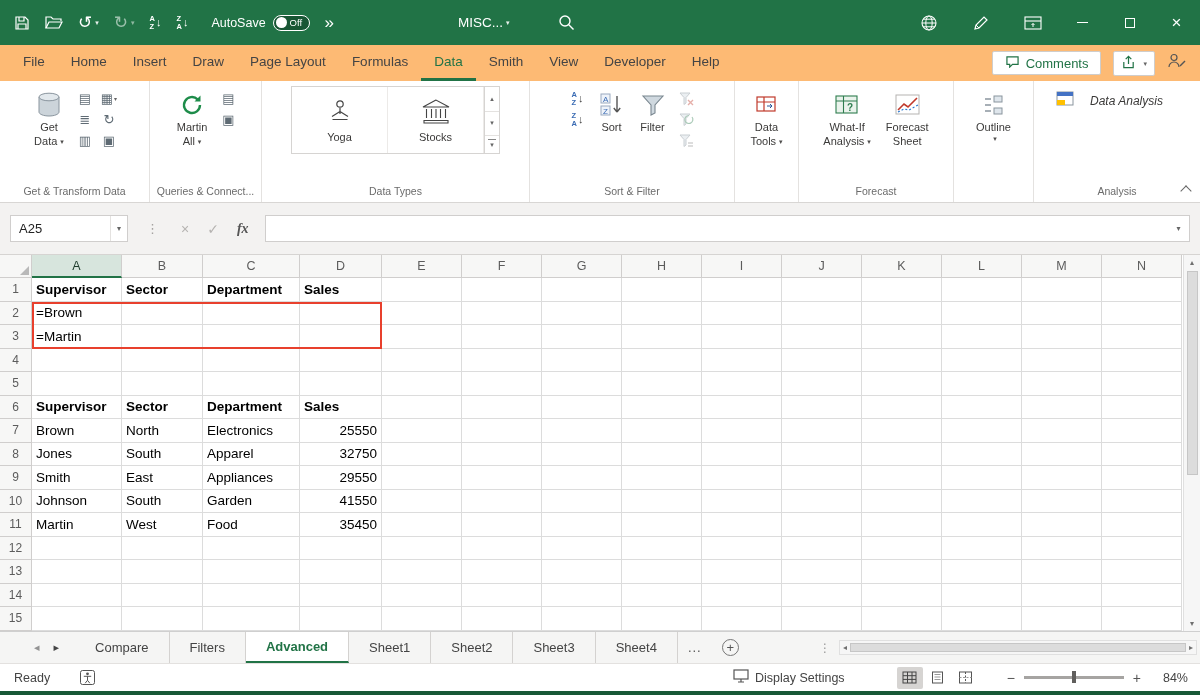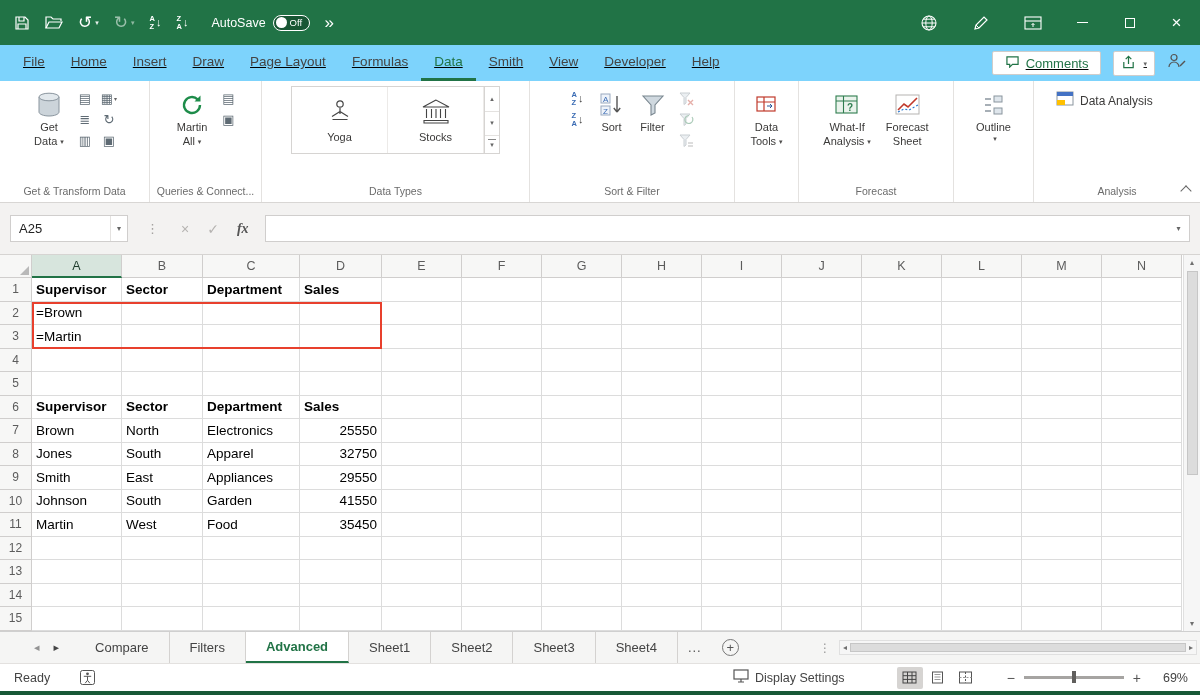--- a/index.html
+++ b/index.html
@@ -24,21 +24,21 @@
   .tb-feature { width:52px; height:45px; display:flex; align-items:center; justify-content:center; }
   .winbtn { width:47px; height:45px; display:flex; align-items:center; justify-content:center; }
   .minbar { width:11px; height:1.5px; background:#fff; }
   .maxbox { width:10px; height:10px; border:1.3px solid #fff; }
   .closex { font-size:17px; line-height:17px; color:#fff; }
   .sortmini { display:inline-flex; align-items:center; gap:1px; }
   .sm-letters { display:flex; flex-direction:column; font-size:7.5px; line-height:7.5px; font-weight:700; }
   .sm-arrow { font-size:11px; line-height:11px; }
 
   
-  .tabrow { height:36px; background:#7dd3fc; display:flex; align-items:stretch; flex:0 0 auto;text-decoration:underline; }
+  .tabrow { height:36px; background:#fdba74; display:flex; align-items:stretch; flex:0 0 auto; }
   .rtab-strip { display:flex; align-items:stretch; padding-left:10px; }
   .rtab { padding:0 13px; display:flex; align-items:center; font-size:13.5px; color:#444; border-bottom:3px solid transparent; cursor:default; white-space:nowrap; }
   .rtab.active { color:#217346; border-bottom-color:#217346; }
   .rtab-right { margin-left:auto; display:flex; align-items:center; gap:12px; padding-right:14px; }
   .comments-btn { display:flex; align-items:center; gap:6px; border:1px solid #cfcdcb; background:#fff; color:#217346; font-size:13px; padding:3px 12px; border-radius:2px; font-family:inherit; }
   .share-btn { display:flex; align-items:center; gap:4px; border:1px solid #cfcdcb; background:#fff; padding:3px 7px; border-radius:2px; }
   .share-btn .dd { color:#555; }
 
   
   .ribbon { height:122px; background:#fff; border-bottom:1px solid #d8d6d4; display:flex; position:relative; flex:0 0 auto; }
@@ -51,21 +51,21 @@
   .minigrid { display:grid; grid-template-columns:24px 24px; grid-auto-rows:21px; margin-top:2px; }
   .minicol { display:flex; flex-direction:column; margin-top:2px; }
   .minibtn { width:24px; height:21px; display:inline-flex; align-items:center; justify-content:center; font-size:13px; color:#5f6b74; border-radius:2px; }
   .minicol.dimcol .minibtn { opacity:.4; }
   .dd2 { font-size:6px; margin-left:1px; color:#666; }
   .gallery { display:flex; border:1px solid #d6d4d2; background:#fff; height:68px; }
   .gitem { width:96px; display:flex; flex-direction:column; align-items:center; justify-content:center; gap:4px; font-size:11px; color:#3b3a39; border-right:1px solid #eceae8; }
   .gscroll { width:15px; display:flex; flex-direction:column; border-left:1px solid #d6d4d2; }
   .gbtn { flex:1; display:flex; align-items:center; justify-content:center; font-size:7px; color:#666; border-bottom:1px solid #e4e2e0; }
   .gbtn.gmore { border-bottom:none; border-top:1.5px solid #888; margin:3px 3px 4px; flex:0 0 10px; }
-  .rowbtn { display:flex; align-items:center; gap:6px; font-size:12px; color:#3b3a39; padding:5px 8px; border-radius:2px; }
+  .rowbtn { display:flex; align-items:center; gap:16px; font-size:12px; color:#3b3a39; padding:5px 8px; border-radius:2px;font-style:italic; }
   .collapse-ribbon { position:absolute; right:10px; bottom:7px; width:8px; height:8px; border-left:1.6px solid #666; border-top:1.6px solid #666; transform:rotate(45deg); }
 
   
   .fband { height:52px; background:#f3f2f1; border-bottom:1px solid #d6d4d2; display:flex; align-items:center; padding:0 10px; gap:0; flex:0 0 auto; }
   .namebox { width:118px; height:27px; background:#fff; border:1px solid #d0cecd; display:flex; align-items:center; font-size:13px; color:#222; padding-left:8px; }
   .nb-dd { margin-left:auto; font-size:8px; color:#666; padding:0 6px; border-left:1px solid #e4e2e0; align-self:stretch; display:flex; align-items:center; }
   .fsep { color:#a5a3a1; font-size:13px; margin:0 22px 0 18px; }
   .fbtns { display:flex; align-items:center; gap:18px; margin-right:16px; }
   .fbtn { font-size:14px; color:#b5b3b1; }
   .fbtn.fx { color:#555; font-family:"Liberation Serif",serif; font-style:italic; font-weight:700; font-size:14px; }
@@ -158,20 +158,32 @@
           </span>
       </span>
       <span class="autosave">
         <span>AutoSave</span>
         <span class="pill">
           <span class="knob"></span>
           <span class="pill-label">Off</span>
         </span>
       </span>
       <span class="tb-icon glyph">»</span>
+    </div>
+    <div class="tb-center">
+      <span class="doc-title">
+        <span>MISC...</span>
+          <span class="dd">▾</span>
+      </span>
+      <span class="tb-icon">
+        <svg width="17" height="17" viewBox="0 0 17 17">
+            <circle cx="7" cy="7" r="5" fill="none" stroke="#fff" stroke-width="1.4"></circle>
+            <path d="M10.8 10.8L15.5 15.5" stroke="#fff" stroke-width="1.4"></path>
+          </svg>
+      </span>
     </div>
     <div class="tb-right">
       <span class="tb-feature">
         <svg width="18" height="18" viewBox="0 0 18 18">
             <circle cx="9" cy="9" r="7" fill="none" stroke="#fff" stroke-width="1.1"></circle>
             <ellipse cx="9" cy="9" rx="3.2" ry="7" fill="none" stroke="#fff" stroke-width="1"></ellipse>
             <path d="M2 9h14M3.5 5.2h11M3.5 12.8h11" stroke="#fff" stroke-width="1"></path>
           </svg>
       </span>
       <span class="tb-feature">
@@ -844,18 +856,18 @@
             <path d="M1.5 6.5h12" stroke="#999" stroke-dasharray="2 1.5"></path>
           </svg>
       </span>
     </div>
     <div class="zoom">
       <span class="zsign">−</span>
       <div class="ztrack">
           <div class="zthumb"></div>
         </div>
       <span class="zsign">+</span>
-      <span class="zlevel">69%</span>
+      <span class="zlevel">84%</span>
     </div>
   </div>
   <div class="greenstrip"></div>
 
 </div>
 
 </body></html>

